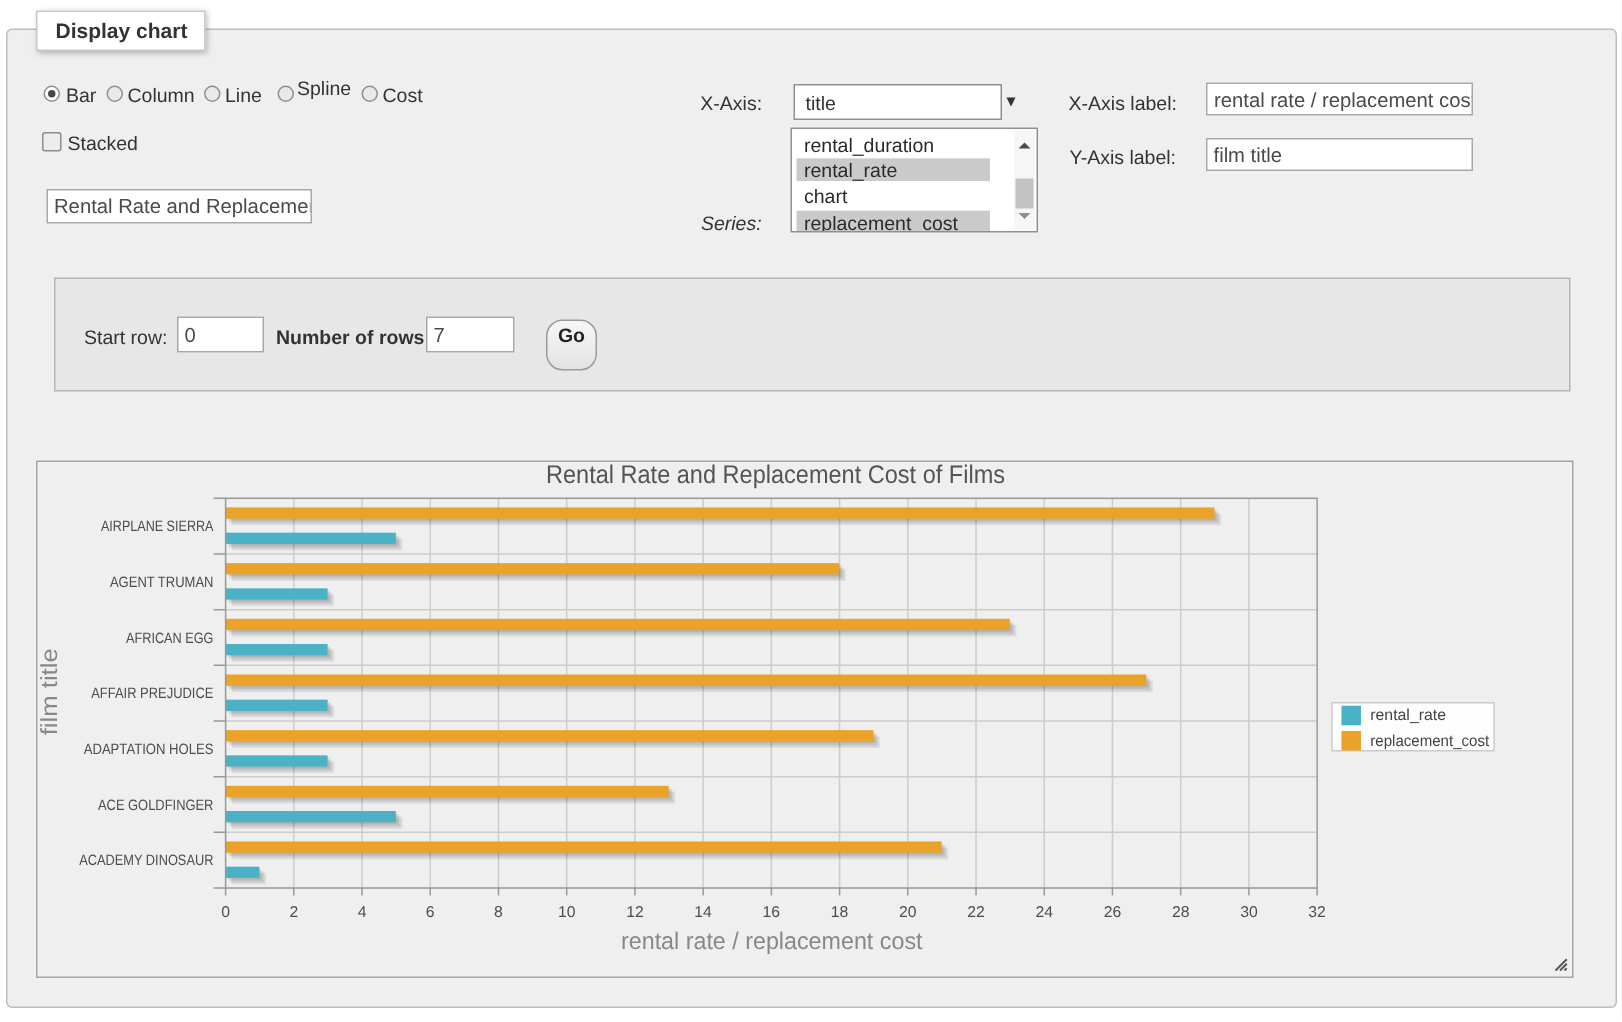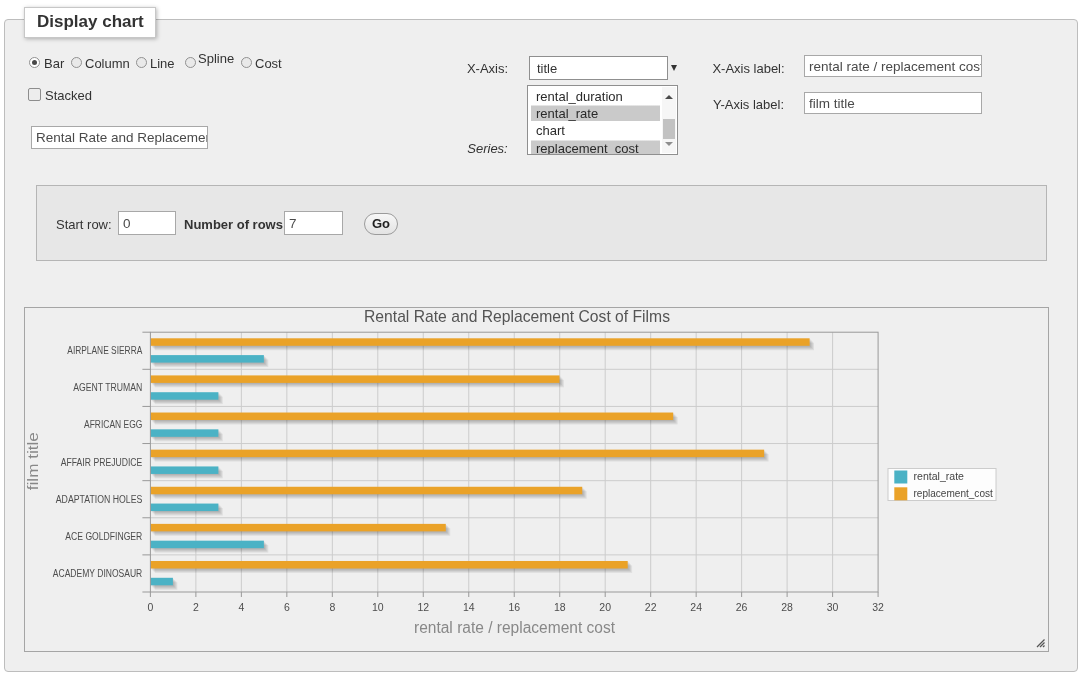--- a/index.html
+++ b/index.html
@@ -1,38 +1,38 @@
 <!DOCTYPE html>
 <html><head>
 <meta charset="utf-8">
 <style>
 html,body{margin:0;padding:0;}
 body{width:1081px;height:681px;background:#fff;font-family:"Liberation Sans",sans-serif;font-size:13px;color:#333;position:relative;overflow:hidden;}
 .abs{position:absolute;}
 #fieldset{left:4px;top:19px;width:1072px;height:651px;border:1px solid #bdbdbd;border-radius:4px;background:#efefef;}
-#legend{left:24px;top:7px;background:#fff;border:1px solid #c7c7c7;box-shadow:1px 1px 4px rgba(0,0,0,0.28);padding:4px 11px 5px 12px;font-weight:bold;font-size:17px;color:#333;}
+#legend{left:24px;top:7px;background:#fff;border:1px solid #c7c7c7;box-shadow:1px 1px 4px rgba(0,0,0,0.28);padding:4px 11px 5px 12px;font-weight:bold;font-size:14px;color:#333;}
 .radio{width:9px;height:9px;border-radius:50%;border:1px solid #919191;background:#e9e9e9;}
 .radio.on{background:#fff;}
 .radio.on:after{content:"";position:absolute;left:2px;top:2px;width:5px;height:5px;border-radius:50%;background:#494949;}
 .lbl{line-height:14px;}
 .checkbox{width:11px;height:11px;border:1px solid #8d8d8d;border-radius:2px;background:#ededed;}
 input.txt{position:absolute;box-sizing:border-box;border:1px solid #a8a8a8;background:#fff;font-family:"Liberation Sans",sans-serif;font-size:13.5px;color:#4a4a4a;padding:0 0 0 4px;margin:0;outline:none;}
 .rlabel{text-align:center;}
 #selbox{left:529px;top:56px;width:139px;height:24px;box-sizing:border-box;border:1px solid #8f8f8f;background:#fff;}
 #selbox span{position:absolute;left:7px;top:4px;}
 #selarrow{width:0;height:0;border-left:3.5px solid transparent;border-right:3.5px solid transparent;border-top:6px solid #333;left:141px;top:8px;position:absolute;}
-#mlist{left:527px;top:85px;width:151px;height:70px;box-sizing:border-box;border:1px solid #8f8f8f;background:#fff;overflow:hidden;}
+#mlist{left:527px;top:85px;width:165px;height:70px;box-sizing:border-box;border:1px solid #8f8f8f;background:#fff;overflow:hidden;}
 .opt{position:absolute;left:3px;width:124px;height:17.4px;line-height:17.4px;padding-left:5px;color:#2a2a2a;}
 .opt.sel{background:linear-gradient(transparent 0px,#cacaca 1px,#cacaca 15.5px,transparent 15.5px);}
 #sb{position:absolute;right:1px;top:1px;width:14px;height:66px;background:#f6f6f6;}
 #sbthumb{position:absolute;left:1px;top:32px;width:12px;height:20px;background:#c2c2c2;}
 .arr-up{width:0;height:0;border-left:4px solid transparent;border-right:4px solid transparent;border-bottom:4px solid #4c4c4c;position:absolute;left:3px;top:8px;}
 .arr-dn{width:0;height:0;border-left:4px solid transparent;border-right:4px solid transparent;border-top:4.5px solid #8e8e8e;position:absolute;left:3px;bottom:7px;}
 #rowbox{left:36px;top:185px;width:1011px;height:76px;box-sizing:border-box;border:1px solid #b5b5b5;background:#e7e7e7;}
-#gobtn{left:364px;top:213px;width:34px;height:22px;box-sizing:border-box;border:1px solid #9b9b9b;border-radius:11px;background:linear-gradient(#f7f7f7,#e3e3e3);font-weight:bold;font-size:13px;color:#222;text-align:center;line-height:20px;}
+#gobtn{left:364px;top:213px;width:34px;height:34px;box-sizing:border-box;border:1px solid #9b9b9b;border-radius:11px;background:linear-gradient(#f7f7f7,#e3e3e3);font-weight:bold;font-size:13px;color:#222;text-align:center;line-height:20px;}
 #chartbox{left:24px;top:307px;width:1023px;height:343px;box-sizing:content-box;border:1px solid #a5a5a5;background:#efefef;}
 </style>
 </head>
 <body>
 <div class="abs" id="fieldset"></div>
 <div class="abs" id="legend">Display chart</div>
 
 <span class="abs radio on" style="left:29px;top:57px;"></span>
 <span class="abs lbl" style="left:44px;top:57px;">Bar</span>
 <span class="abs radio" style="left:71px;top:57px;"></span>

